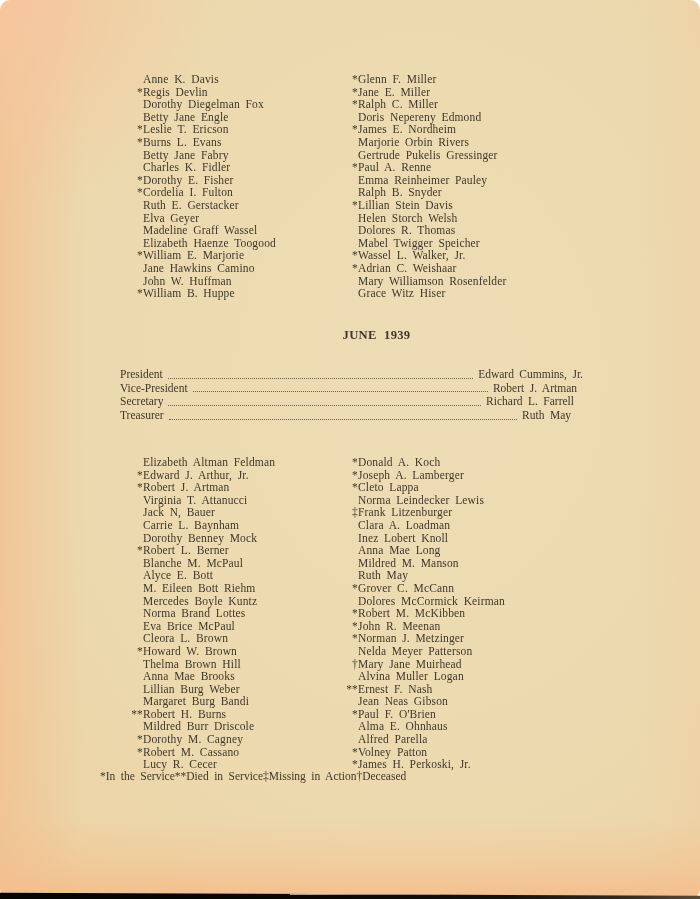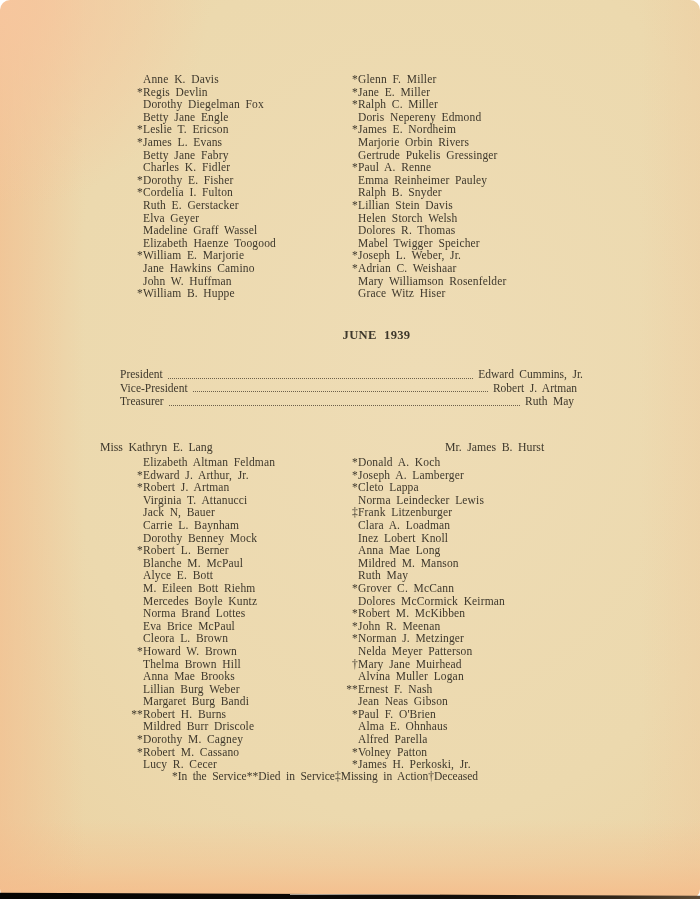--- a/index.html
+++ b/index.html
@@ -31,21 +31,21 @@
   .h-sponsors{top:426px;}
   .officers{position:absolute;top:368px;left:120px;width:463px;}
   .officer-row{display:flex;align-items:flex-end;height:13.7px;font-size:11.5px;line-height:13.7px;word-spacing:2.6px;white-space:nowrap;}
   .leader{flex:1;border-bottom:1.6px dotted #6b5f4a;margin:0 5px 3px 5px;}
   .officer-row:nth-child(2) .officer-name{margin-right:6px;}
   .officer-row:nth-child(3) .officer-name{margin-right:9px;}
   .officer-row:nth-child(4) .officer-name{margin-right:12px;}
   .sponsor-heads{position:absolute;top:440px;left:0;width:700px;height:15px;font-size:11.8px;line-height:15px;word-spacing:2.6px;}
   .sponsor-left{position:absolute;left:100px;}
   .sponsor-right{position:absolute;left:445px;}
-  .legend{position:absolute;top:770px;left:100px;width:450px;display:flex;justify-content:center;font-size:11.5px;line-height:13px;word-spacing:2.6px;white-space:nowrap;}
+  .legend{position:absolute;top:770px;left:100px;width:450px;display:flex;justify-content:flex-start;font-size:11.5px;line-height:13px;word-spacing:2.6px;white-space:nowrap;}
   .scan-strip{
     position:absolute;left:0;bottom:0;width:700px;height:7px;
     background:linear-gradient(90deg,#060503 0%,#0b0806 50%,#17110b 72%,#33271a 88%,#5e4a34 100%);
     clip-path:polygon(0 10%,45% 28%,100% 55%,100% 100%,0 100%);
   }
   .scan-strip::before{
     content:"";position:absolute;left:290px;top:1px;width:150px;height:1.5px;
     background:rgba(210,200,185,0.8);
   }
 </style>
@@ -71,21 +71,21 @@
         <div class="row">
           <span class="mk"></span>
           <span class="nm">Betty Jane Engle</span>
         </div>
         <div class="row">
           <span class="mk">*</span>
           <span class="nm">Leslie T. Ericson</span>
         </div>
         <div class="row">
           <span class="mk">*</span>
-          <span class="nm">James L. Evans</span>
+          <span class="nm">Burns L. Evans</span>
         </div>
         <div class="row">
           <span class="mk"></span>
           <span class="nm">Betty Jane Fabry</span>
         </div>
         <div class="row">
           <span class="mk"></span>
           <span class="nm">Charles K. Fidler</span>
         </div>
         <div class="row">
@@ -181,21 +181,21 @@
         <div class="row">
           <span class="mk"></span>
           <span class="nm">Dolores R. Thomas</span>
         </div>
         <div class="row">
           <span class="mk"></span>
           <span class="nm">Mabel Twigger Speicher</span>
         </div>
         <div class="row">
           <span class="mk">*</span>
-          <span class="nm">Joseph L. Weber, Jr.</span>
+          <span class="nm">Wassel L. Walker, Jr.</span>
         </div>
         <div class="row">
           <span class="mk">*</span>
           <span class="nm">Adrian C. Weishaar</span>
         </div>
         <div class="row">
           <span class="mk"></span>
           <span class="nm">Mary Williamson Rosenfelder</span>
         </div>
         <div class="row">
@@ -213,31 +213,32 @@
         <span class="officer-title">President</span>
         <span class="leader"></span>
         <span class="officer-name">Edward Cummins, Jr.</span>
       </div>
       <div class="officer-row">
         <span class="officer-title">Vice-President</span>
         <span class="leader"></span>
         <span class="officer-name">Robert J. Artman</span>
       </div>
       <div class="officer-row">
+        <span class="officer-title">Secretary</span>
+        <span class="leader"></span>
+        <span class="officer-name">Richard L. Farrell</span>
+      </div>
+      <div class="officer-row">
         <span class="officer-title">Treasurer</span>
         <span class="leader"></span>
         <span class="officer-name">Ruth May</span>
       </div>
     </div>
 
 
-  <div class="sponsor-heads">
-    <span class="sponsor-left">Miss Kathryn E. Lang</span>
-    <span class="sponsor-right">Mr. James B. Hurst</span>
-  </div>
 
   <div class="roster roster-sponsors">
     <div class="col col-left">
         <div class="row">
           <span class="mk"></span>
           <span class="nm">Elizabeth Altman Feldman</span>
         </div>
         <div class="row">
           <span class="mk">*</span>
           <span class="nm">Edward J. Arthur, Jr.</span>

